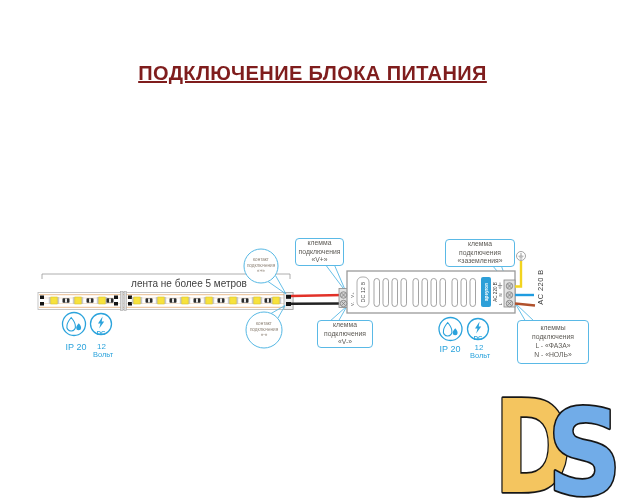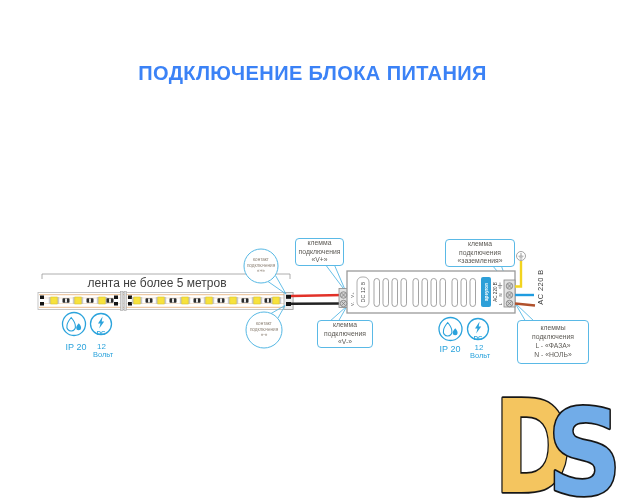--- a/index.html
+++ b/index.html
@@ -1,23 +1,23 @@
 <!DOCTYPE html>
 <html><head>
 <meta charset="utf-8">
 <style>
   html,body{margin:0;padding:0;background:#fff;}
   .stage{position:relative;width:625px;height:500px;background:#fff;overflow:hidden;
          font-family:"Liberation Sans","DejaVu Sans",sans-serif;}
   .art{position:absolute;left:0;top:0;}
   .abs{position:absolute;}
   .ctr{transform:translate(-50%,-50%);}
-  .title{left:0;top:61px;width:625px;text-align:center;color:#3b82f6;font-weight:bold;
-         font-size:20px;line-height:25px;letter-spacing:.4px;}
-  .striplabel{font-size:12px;color:#3f3f3f;white-space:nowrap;}
+  .title{left:0;top:61px;width:625px;text-align:center;color:#7f1d1d;font-weight:bold;
+         font-size:20px;line-height:25px;letter-spacing:.4px;text-decoration:underline;}
+  .striplabel{font-size:10px;color:#3f3f3f;white-space:nowrap;margin-left:32px;}
   .bubbletext{font-size:4.6px;line-height:1.25;color:#8f8478;text-align:center;}
   .callout{background:#fff;border:1px solid #5ab9e6;border-radius:4px;display:flex;
            flex-direction:column;align-items:center;justify-content:center;text-align:center;
            font-size:6.8px;line-height:1.3;color:#5d5a55;box-sizing:border-box;padding:2px 3px;}
   .vlabel{position:absolute;transform:translate(-50%,-50%) rotate(-90deg);white-space:nowrap;}
   .badge{color:#2ba3dc;text-align:center;white-space:nowrap;}
 </style>
 </head>
 <body>
 

